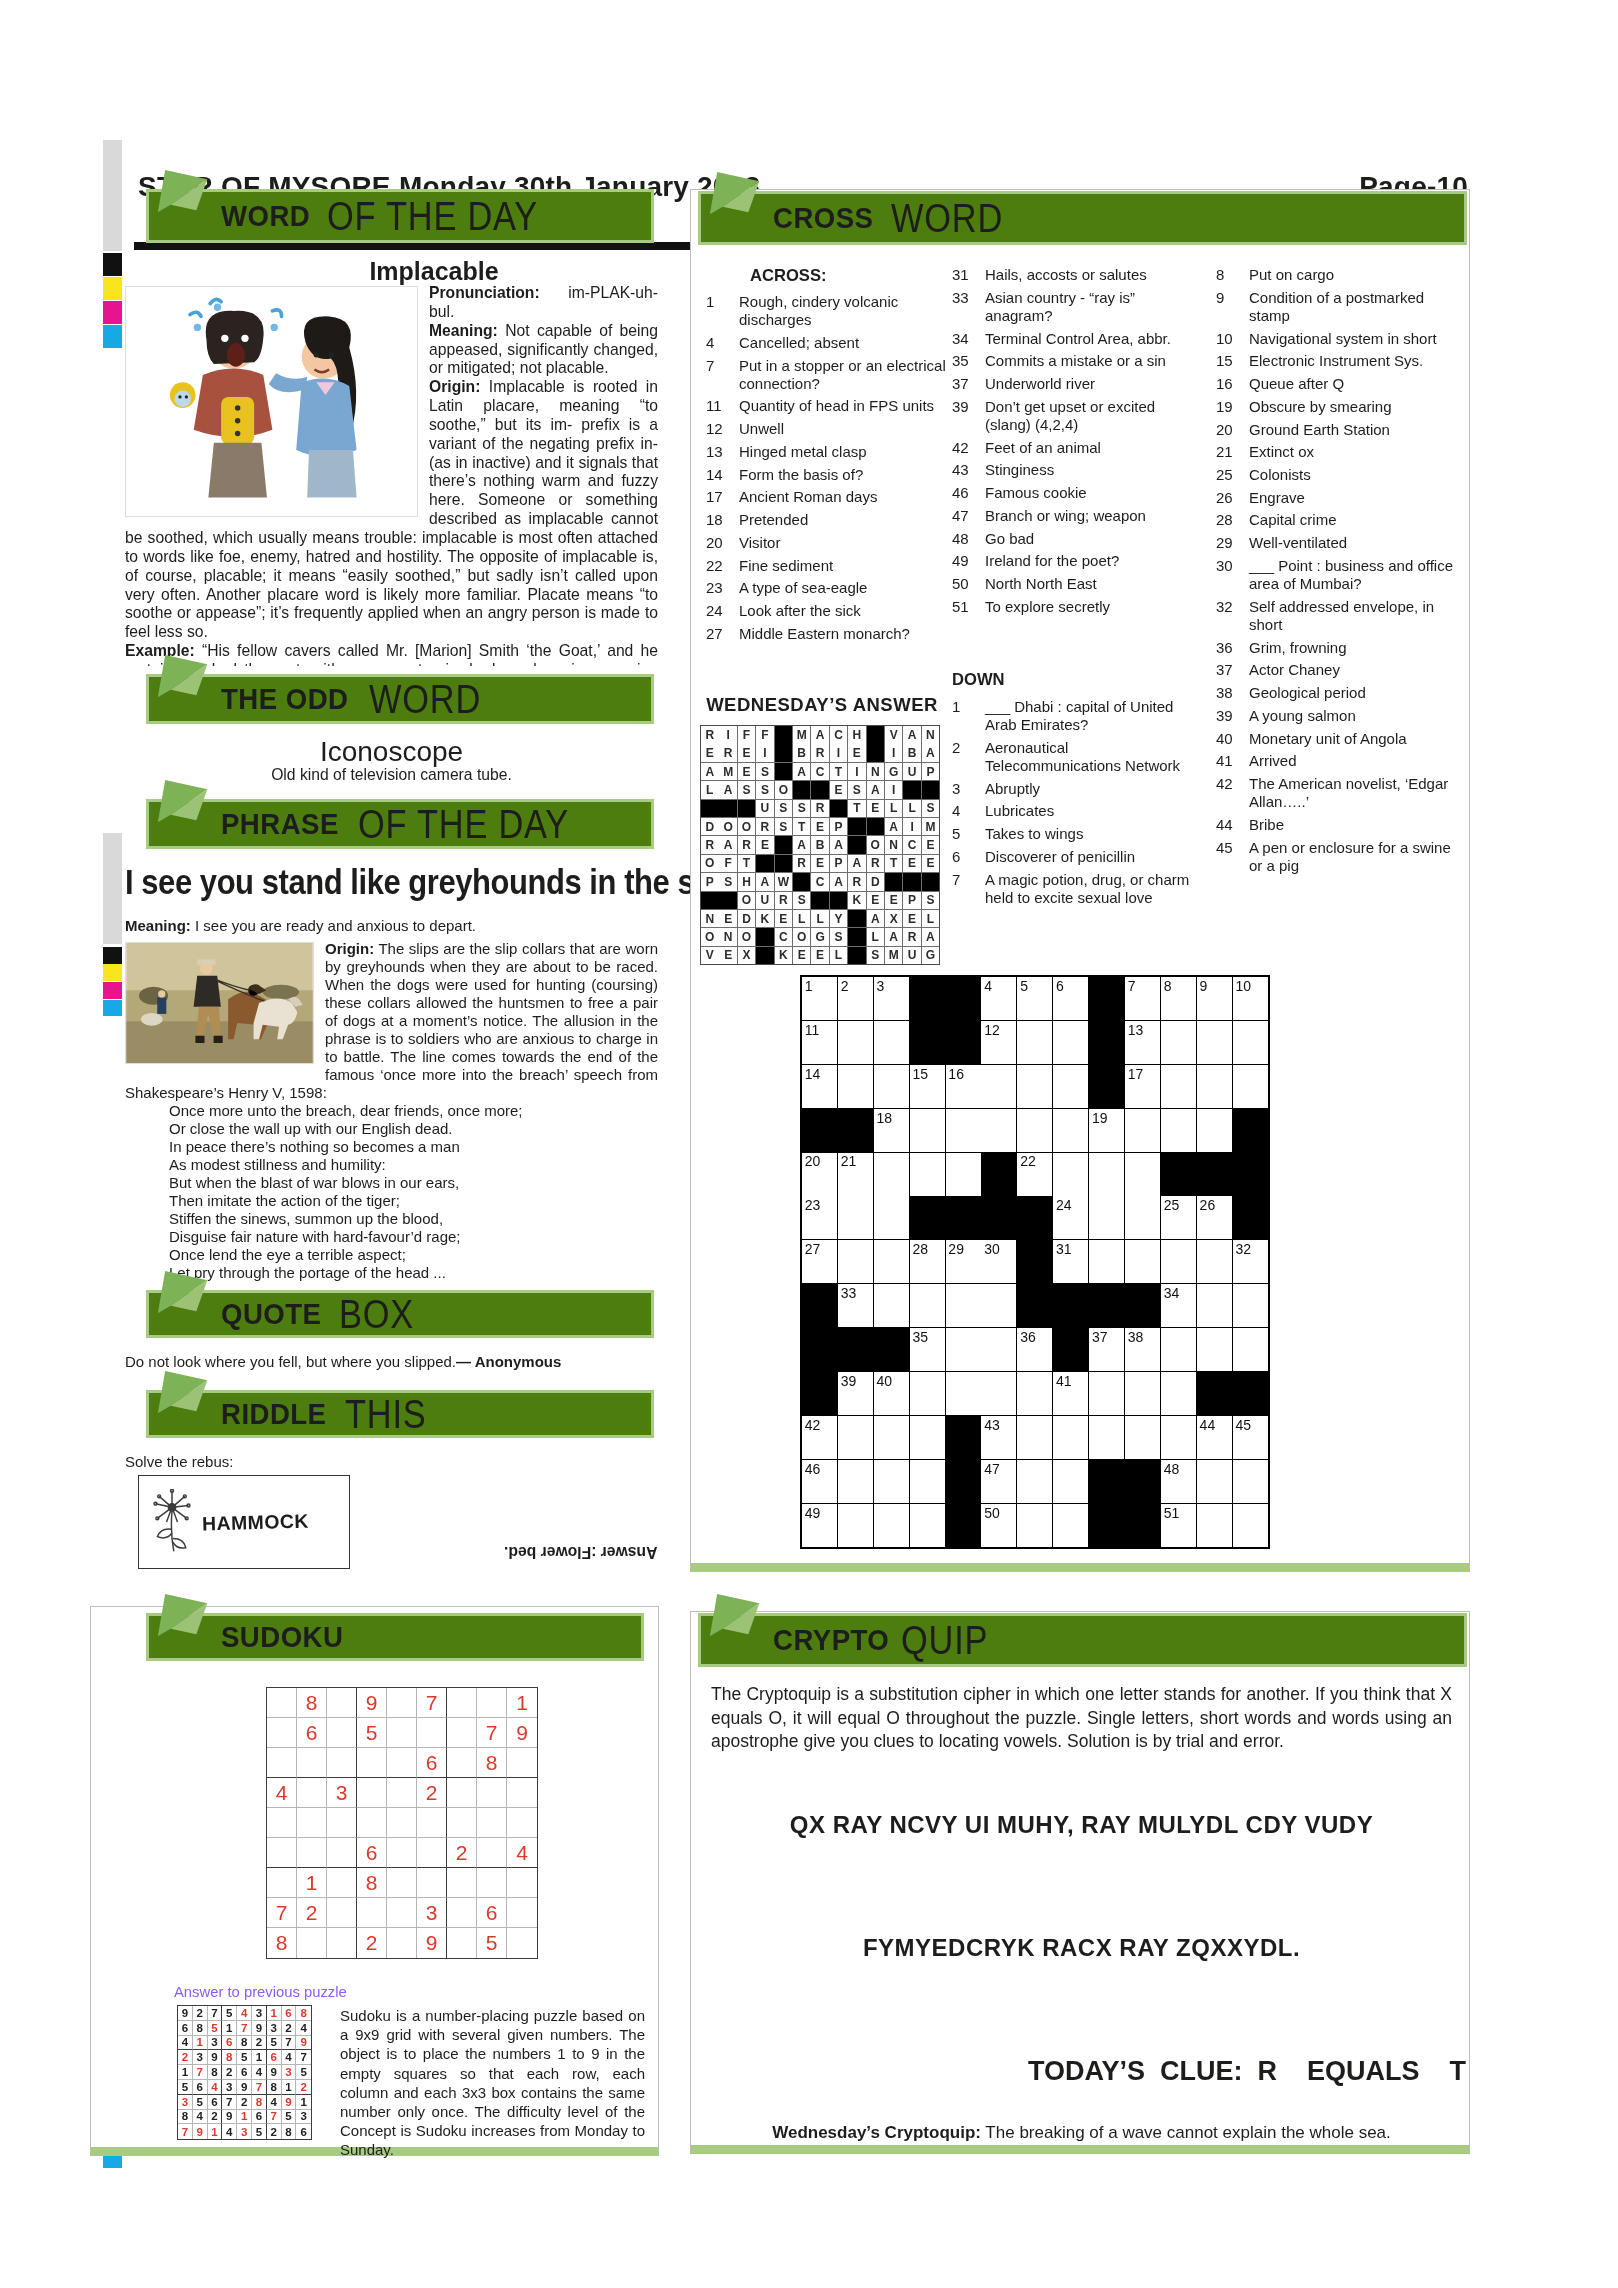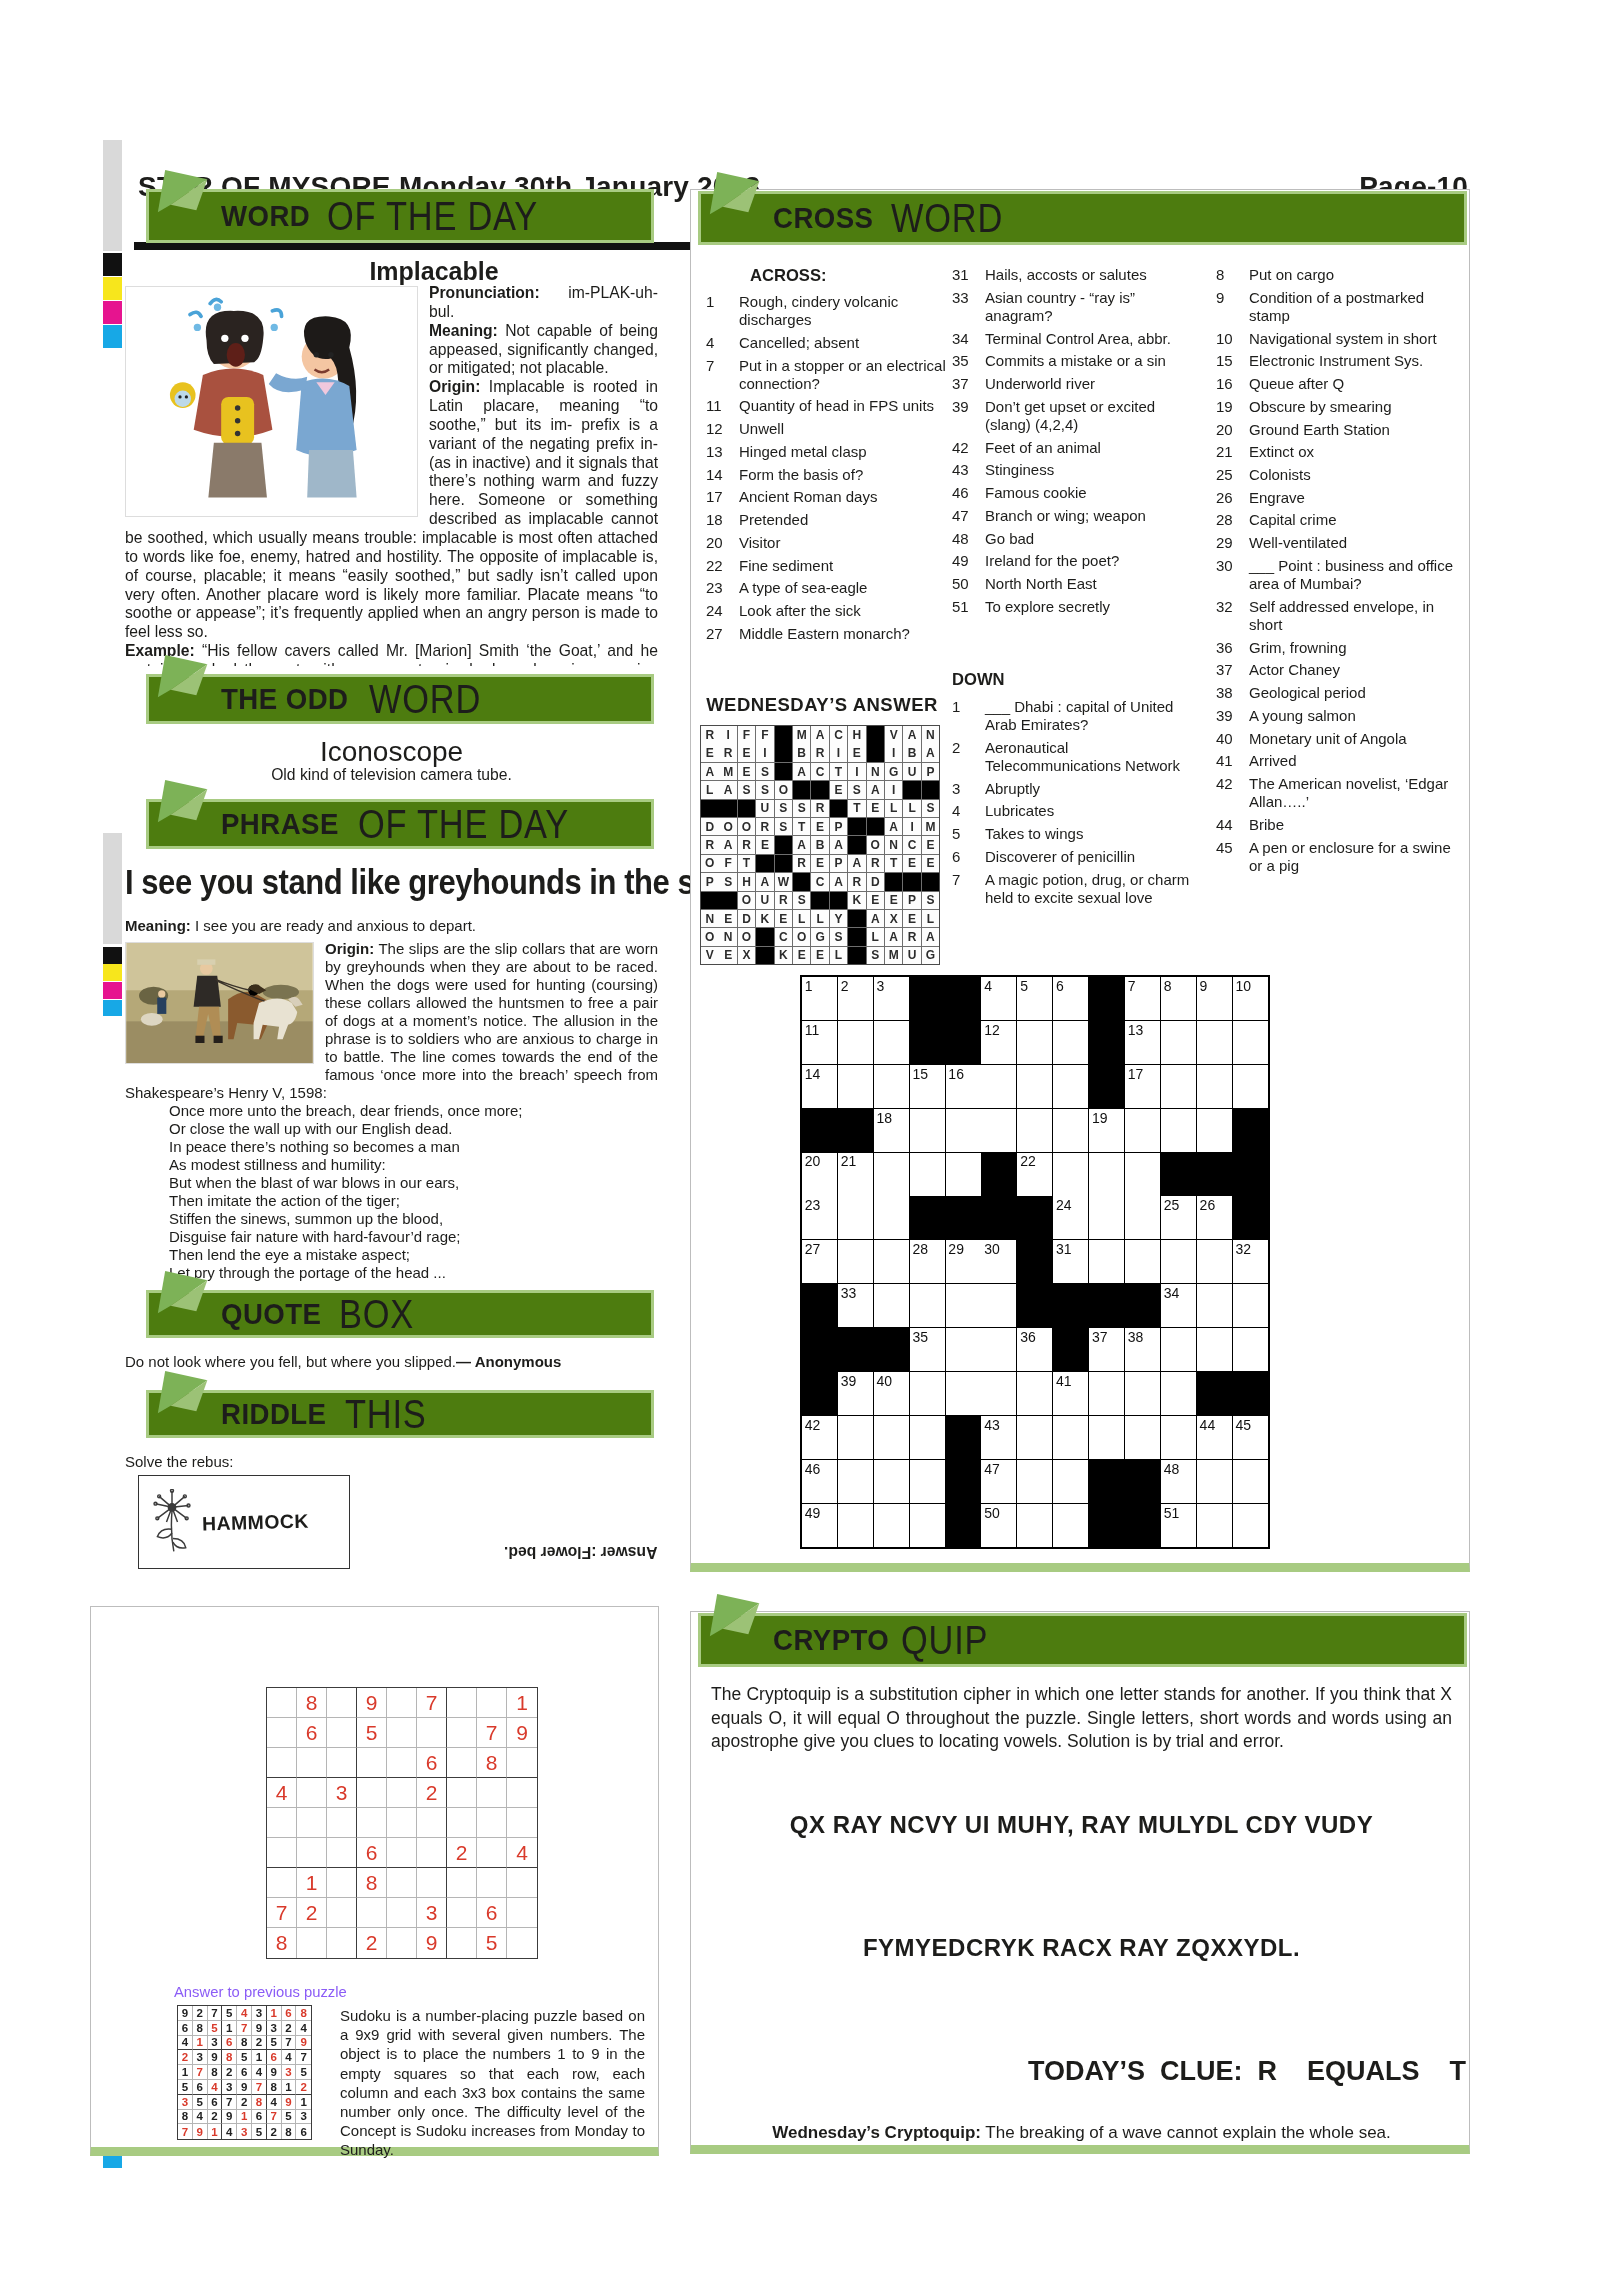--- a/index.html
+++ b/index.html
@@ -210,21 +210,21 @@
     <p><b>Origin:</b> <span>The slips are the slip collars that are worn by greyhounds when they are about to be raced. When the dogs were used for hunting (coursing) these collars allowed the huntsmen to free a pair of dogs at a moment’s notice. The allusion in the phrase is to soldiers who are anxious to charge in to battle. The line comes towards the end of the famous ‘once more into the breach’ speech from Shakespeare’s Henry V, 1598:</span></p>
     <div>
         <div class="vl">Once more unto the breach, dear friends, once more;</div>
         <div class="vl">Or close the wall up with our English dead.</div>
         <div class="vl">In peace there’s nothing so becomes a man</div>
         <div class="vl">As modest stillness and humility:</div>
         <div class="vl">But when the blast of war blows in our ears,</div>
         <div class="vl">Then imitate the action of the tiger;</div>
         <div class="vl">Stiffen the sinews, summon up the blood,</div>
         <div class="vl">Disguise fair nature with hard-favour’d rage;</div>
-        <div class="vl">Then lend the eye a mistake aspect;</div>
+        <div class="vl">Once lend the eye a terrible aspect;</div>
         <div class="vl">Let pry through the portage of the head ...</div>
       </div>
   </div>
 
   <div class="sec-head" style="left:146px; top:1290px; width:508px; height:48px;">
     <svg class="flag" width="55" height="48" viewBox="0 0 60 52">
       <polygon points="2,48 10,2 56,12 16,40" fill="#7db257"></polygon>
       <polygon points="16,40 56,12 44,46" fill="#9cc276"></polygon>
     </svg>
     <span class="hb">QUOTE</span>
@@ -258,20 +258,27 @@
         <path d="M27 54 q12 0 14 10 q-10 2 -14 -6"></path>
       </g>
     </svg>
     <span class="rebustext">HAMMOCK</span>
   </div>
   <div class="abs" style="left:434px; top:1543px; width:223px; text-align:right;">
     <span class="flipped">Answer :Flower bed.</span>
   </div>
 
   <div class="boxed" style="left:90px; top:1606px; width:569px; height:550px;"></div>
+  <div class="sec-head" style="left:146px; top:1613px; width:498px; height:48px;">
+    <svg class="flag" width="55" height="48" viewBox="0 0 60 52">
+      <polygon points="2,48 10,2 56,12 16,40" fill="#7db257"></polygon>
+      <polygon points="16,40 56,12 44,46" fill="#9cc276"></polygon>
+    </svg>
+    <span class="hb">SUDOKU</span>
+  </div>
   <div class="abs sgrid" style="left: 266px; top: 1687px; grid-template-columns: repeat(9, auto);">
       <div class="cell bigcell"></div>
       <div class="cell bigcell rd">8</div>
       <div class="cell bigcell cr"></div>
       <div class="cell bigcell rd">9</div>
       <div class="cell bigcell"></div>
       <div class="cell bigcell cr rd">7</div>
       <div class="cell bigcell"></div>
       <div class="cell bigcell"></div>
       <div class="cell bigcell lastc rd">1</div>

